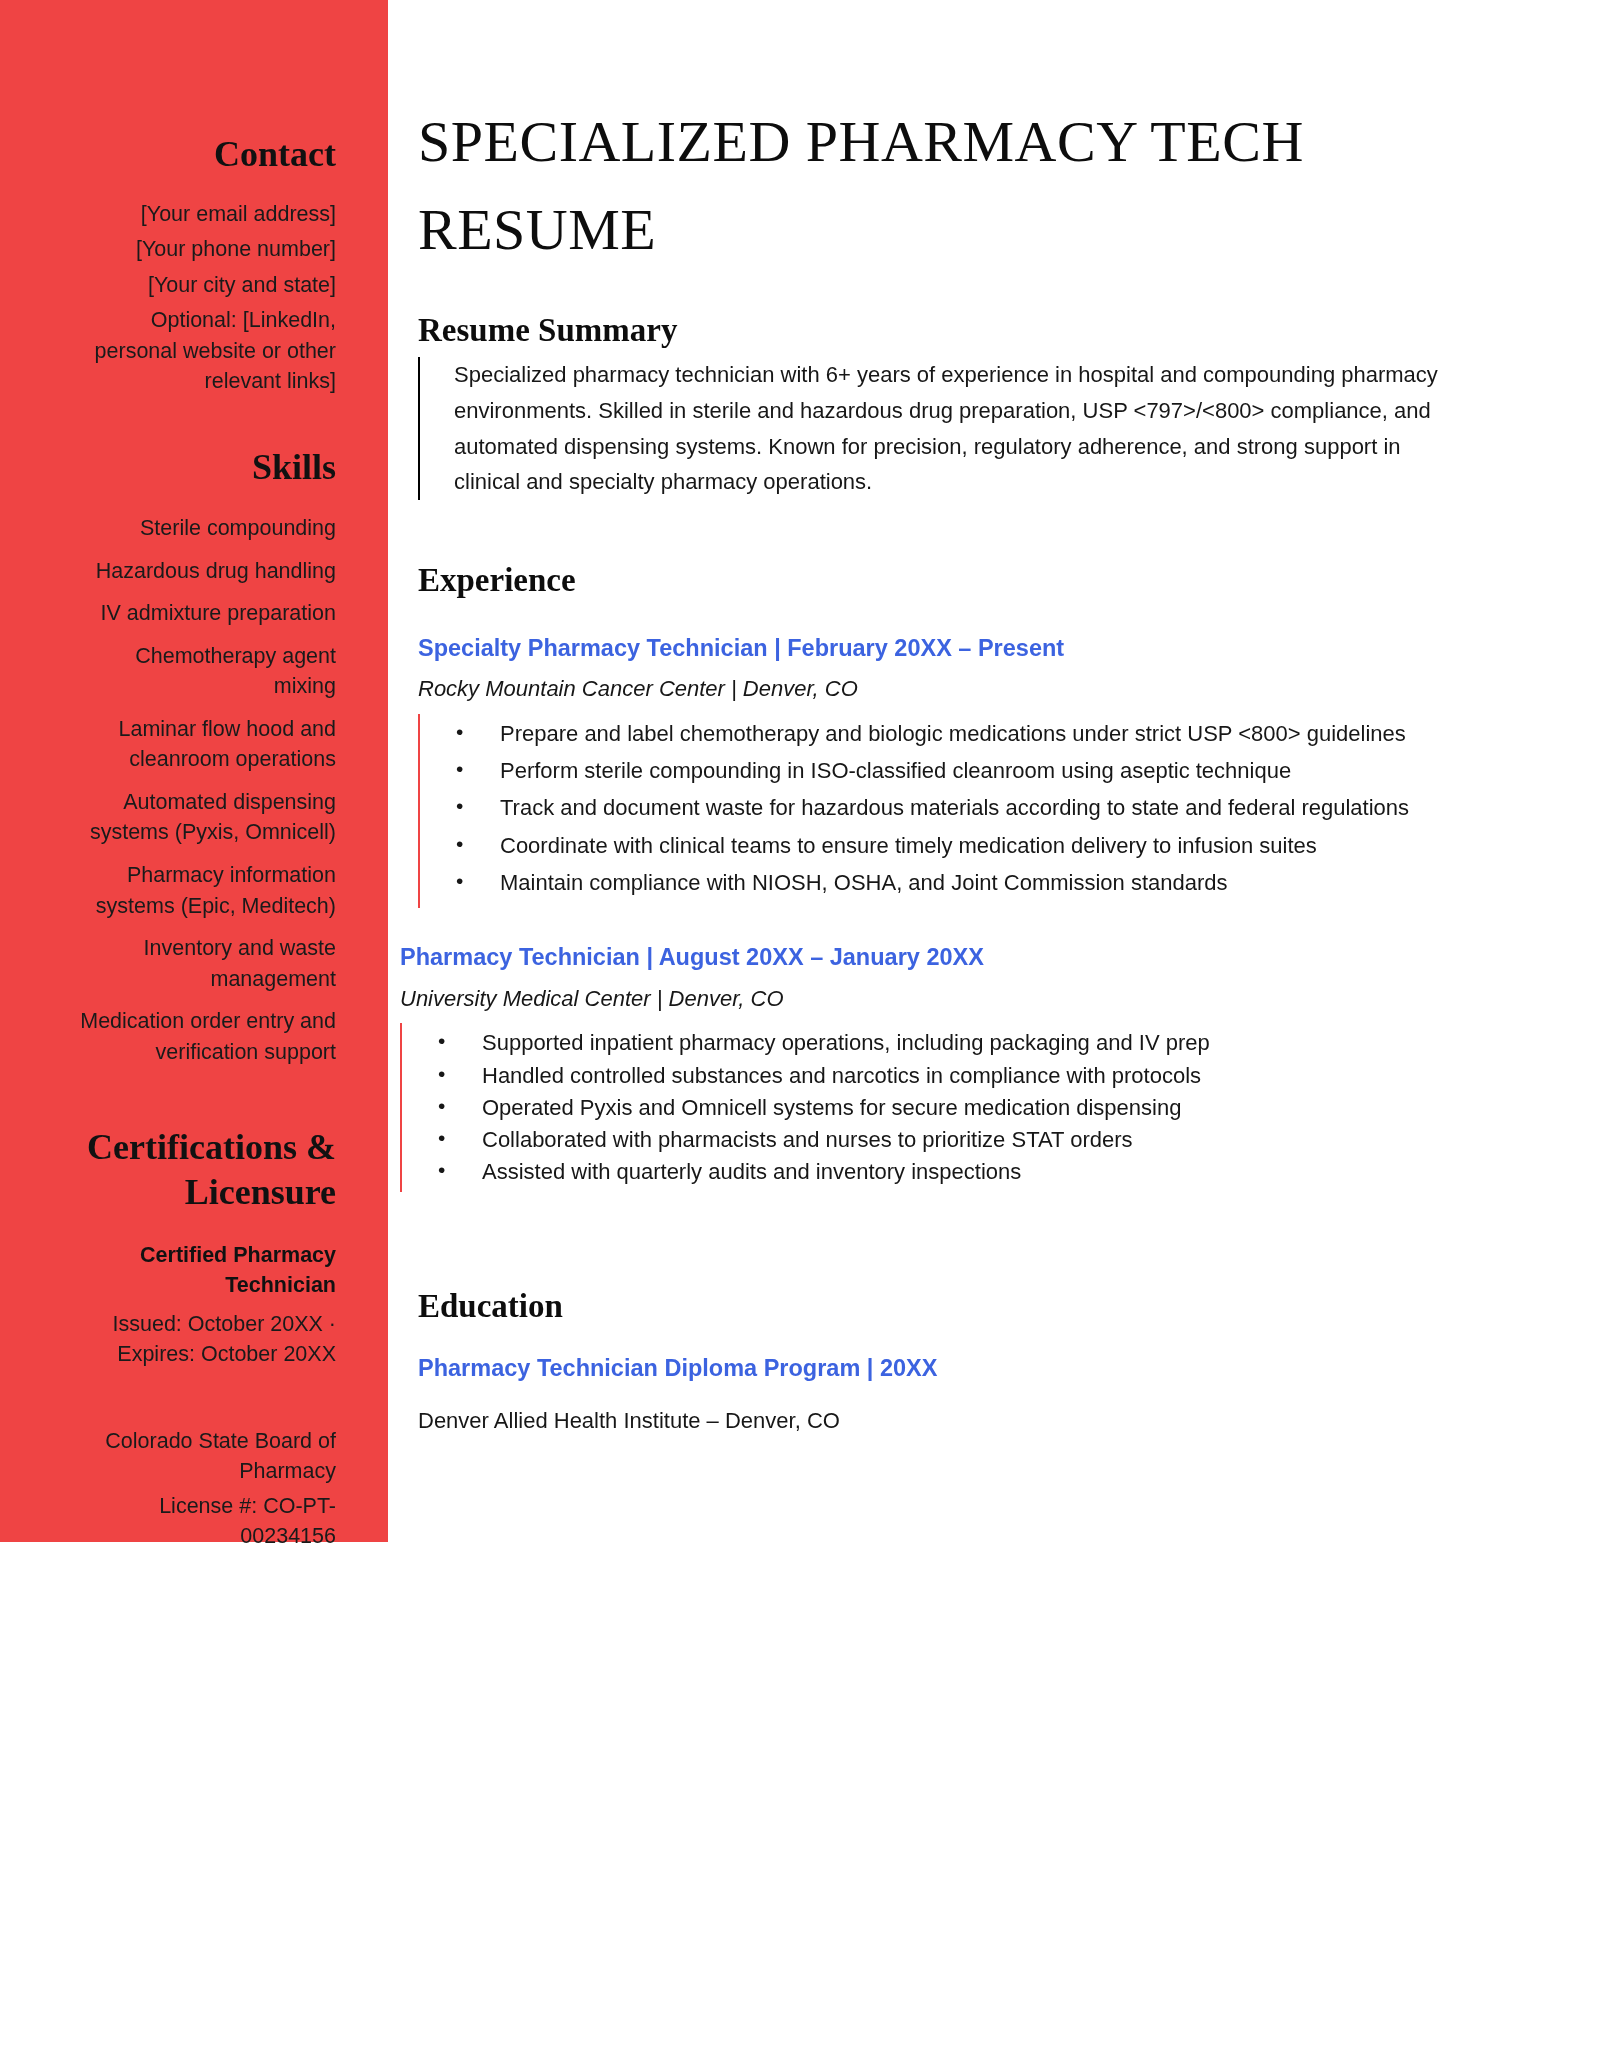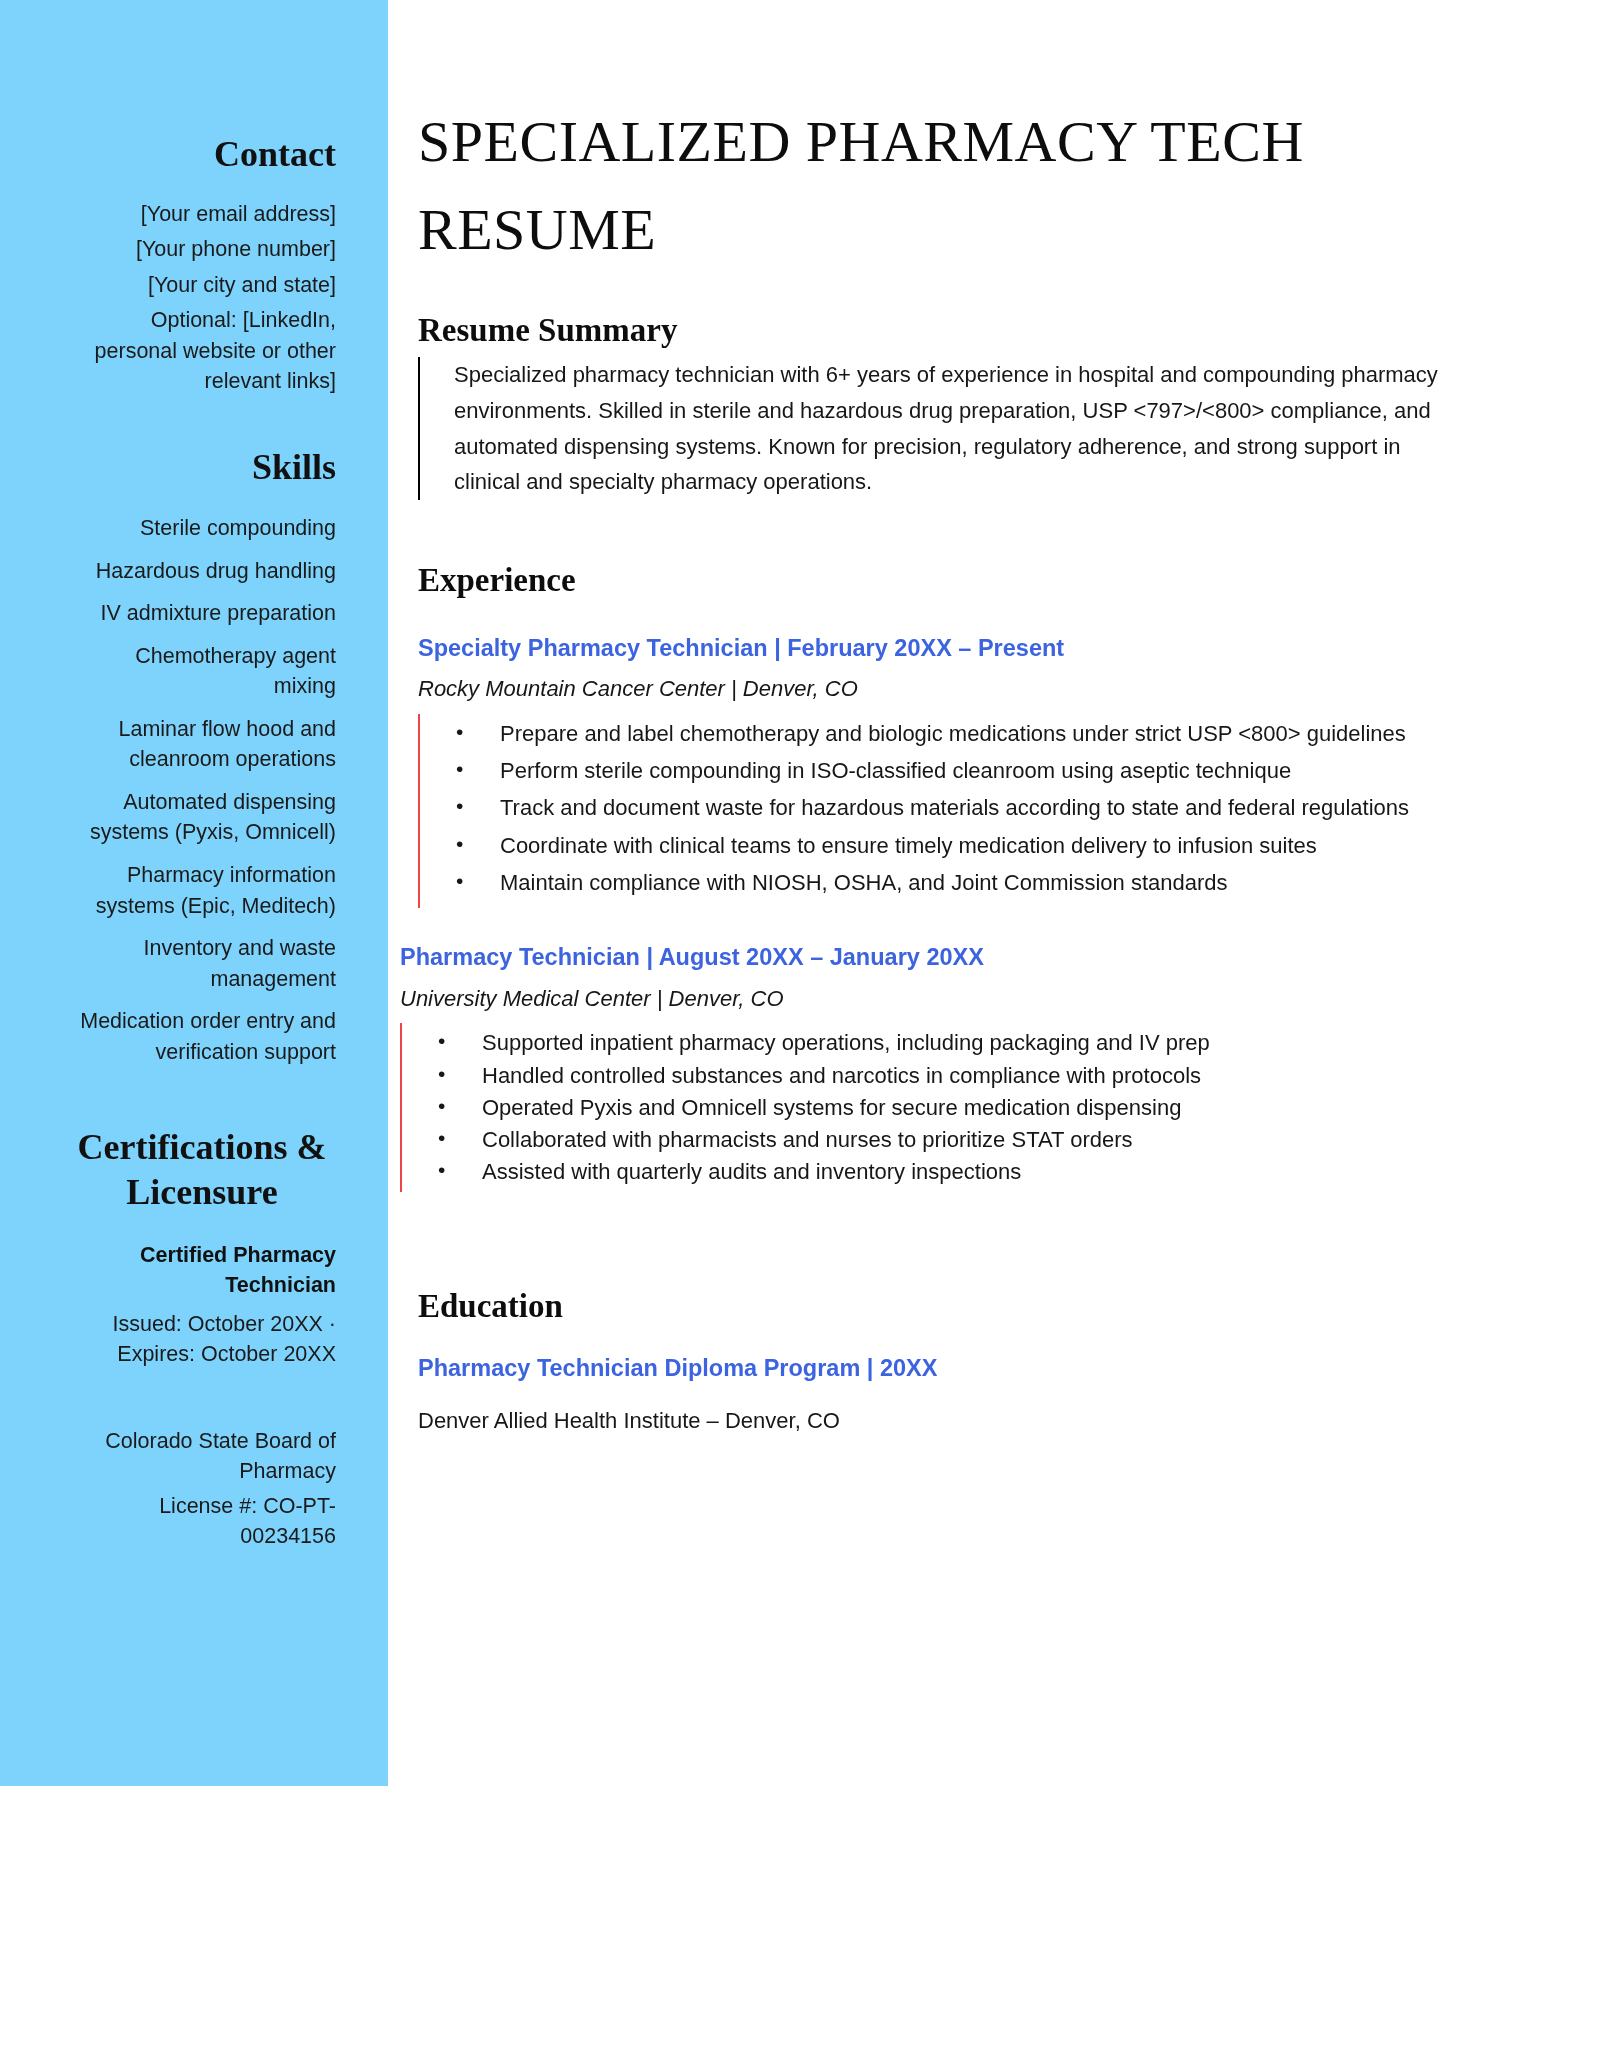--- a/index.html
+++ b/index.html
@@ -20,22 +20,22 @@
     height: 2071px;
     position: relative;
     background: #ffffff;
   }
   
   .sidebar {
     position: absolute;
     left: 0;
     top: 0;
     width: 388px;
-    height: 1786px;
-    background: #7dd3fc;
+    height: 1542px;
+    background: #ef4444;
     box-sizing: border-box;
     padding: 0 52px 0 68px;
   }
   .side-heading {
     font-family: "Liberation Serif", serif;
     font-weight: 700;
     font-size: 36px;
     line-height: 1.24;
     text-align: right;
     color: #111111;
@@ -48,21 +48,21 @@
     line-height: 1.42;
     text-align: right;
     color: #1a1a1a;
     margin: 0;
   }
   .contact-list { margin-top: 22px; }
   .contact-list .side-text { margin-bottom: 5px; }
   .skills-list { margin-top: 24px; }
   .skills-list .side-text { margin-bottom: 12px; }
   #skills-heading { margin-top: 48px; }
-  #cert-heading { margin-top: 58px; text-align: center; }
+  #cert-heading { margin-top: 58px; }
   .cert-block { margin-top: 26px; }
   .cert-block + .cert-block { margin-top: 56px; }
   .cert-name {
     font-family: "Liberation Sans", sans-serif;
     font-size: 21.5px;
     font-weight: 700;
     text-align: right;
     line-height: 1.4;
     color: #111111;
     margin: 0 0 8px 0;

